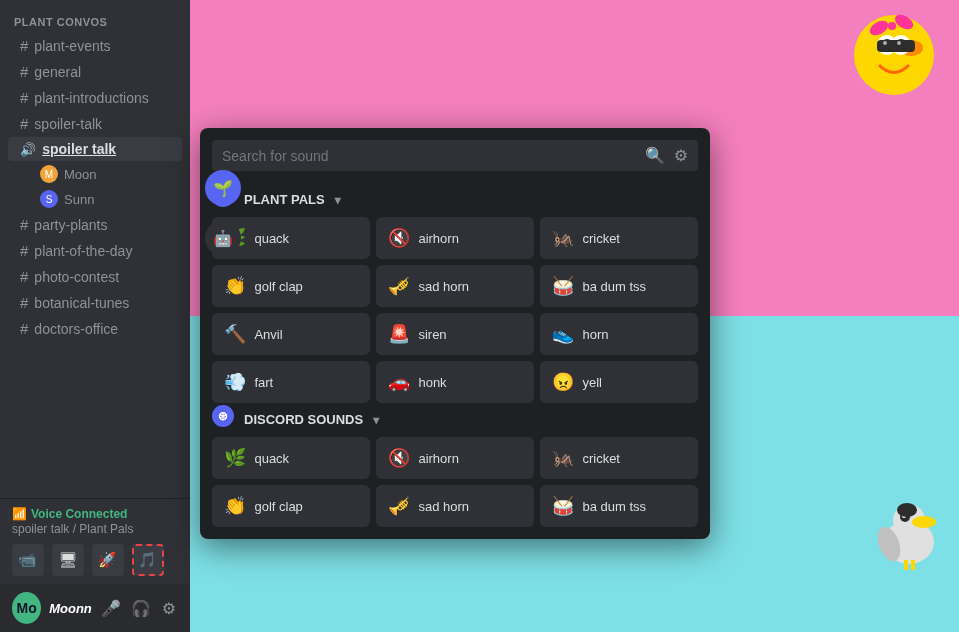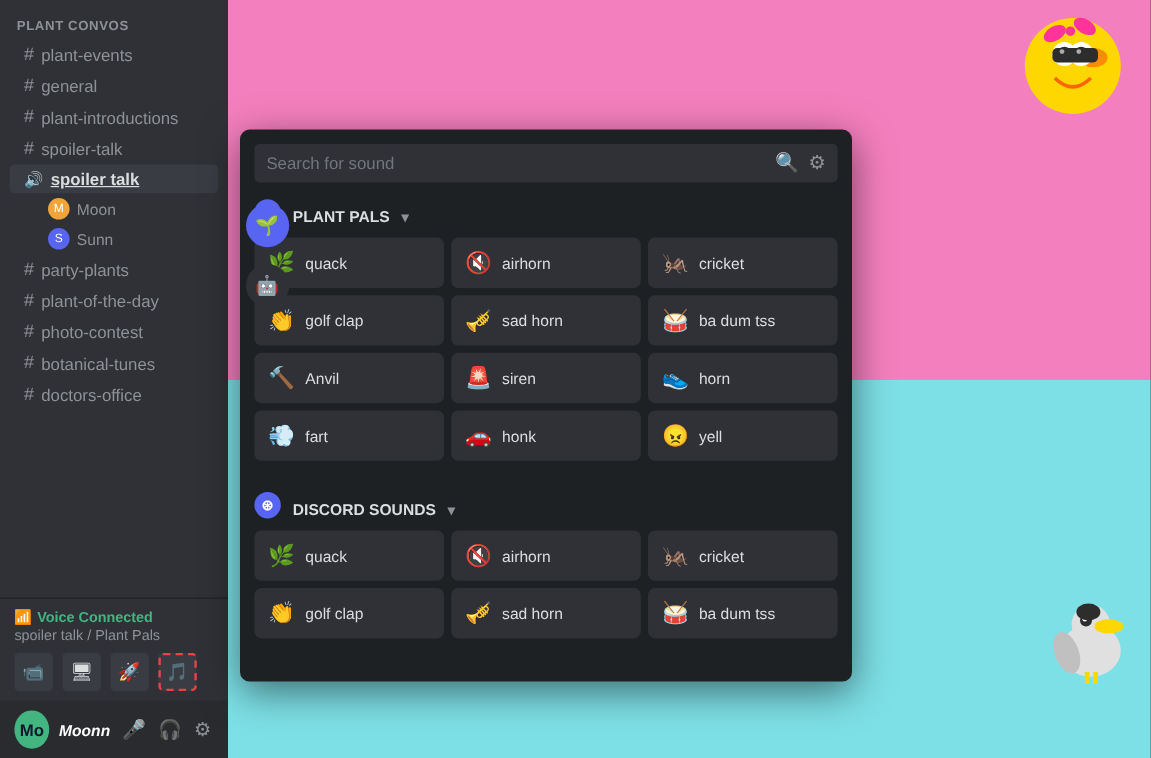--- a/index.html
+++ b/index.html
@@ -181,21 +181,21 @@
     }
     .char-bottom-right {
       position: absolute;
       bottom: 60px; right: 10px;
       width: 80px; height: 80px;
     }
 
     
     .sound-panel {
       position: absolute;
-      top: 108px;
+      top: 128px;
       left: 10px;
       width: 510px;
       background: #1e2124;
       border-radius: 8px;
       padding: 12px;
       z-index: 10;
       box-shadow: 0 8px 32px rgba(0,0,0,0.5);
     }
     .sound-search-row {
       display: flex;
@@ -247,21 +247,21 @@
       background: #5865f2;
       display: flex; align-items: center; justify-content: center;
       font-size: 12px;
       overflow: hidden;
     }
     .chevron-down { font-size: 12px; color: #8e9297; }
     .sound-grid {
       display: grid;
       grid-template-columns: repeat(3, 1fr);
       gap: 6px;
-      margin-bottom: 24px;
+      margin-bottom: 0;
     }
     .sound-btn {
       background: #2f3136;
       border: none;
       border-radius: 6px;
       padding: 10px 12px;
       color: #dcddde;
       font-size: 13px;
       cursor: pointer;
       display: flex;

